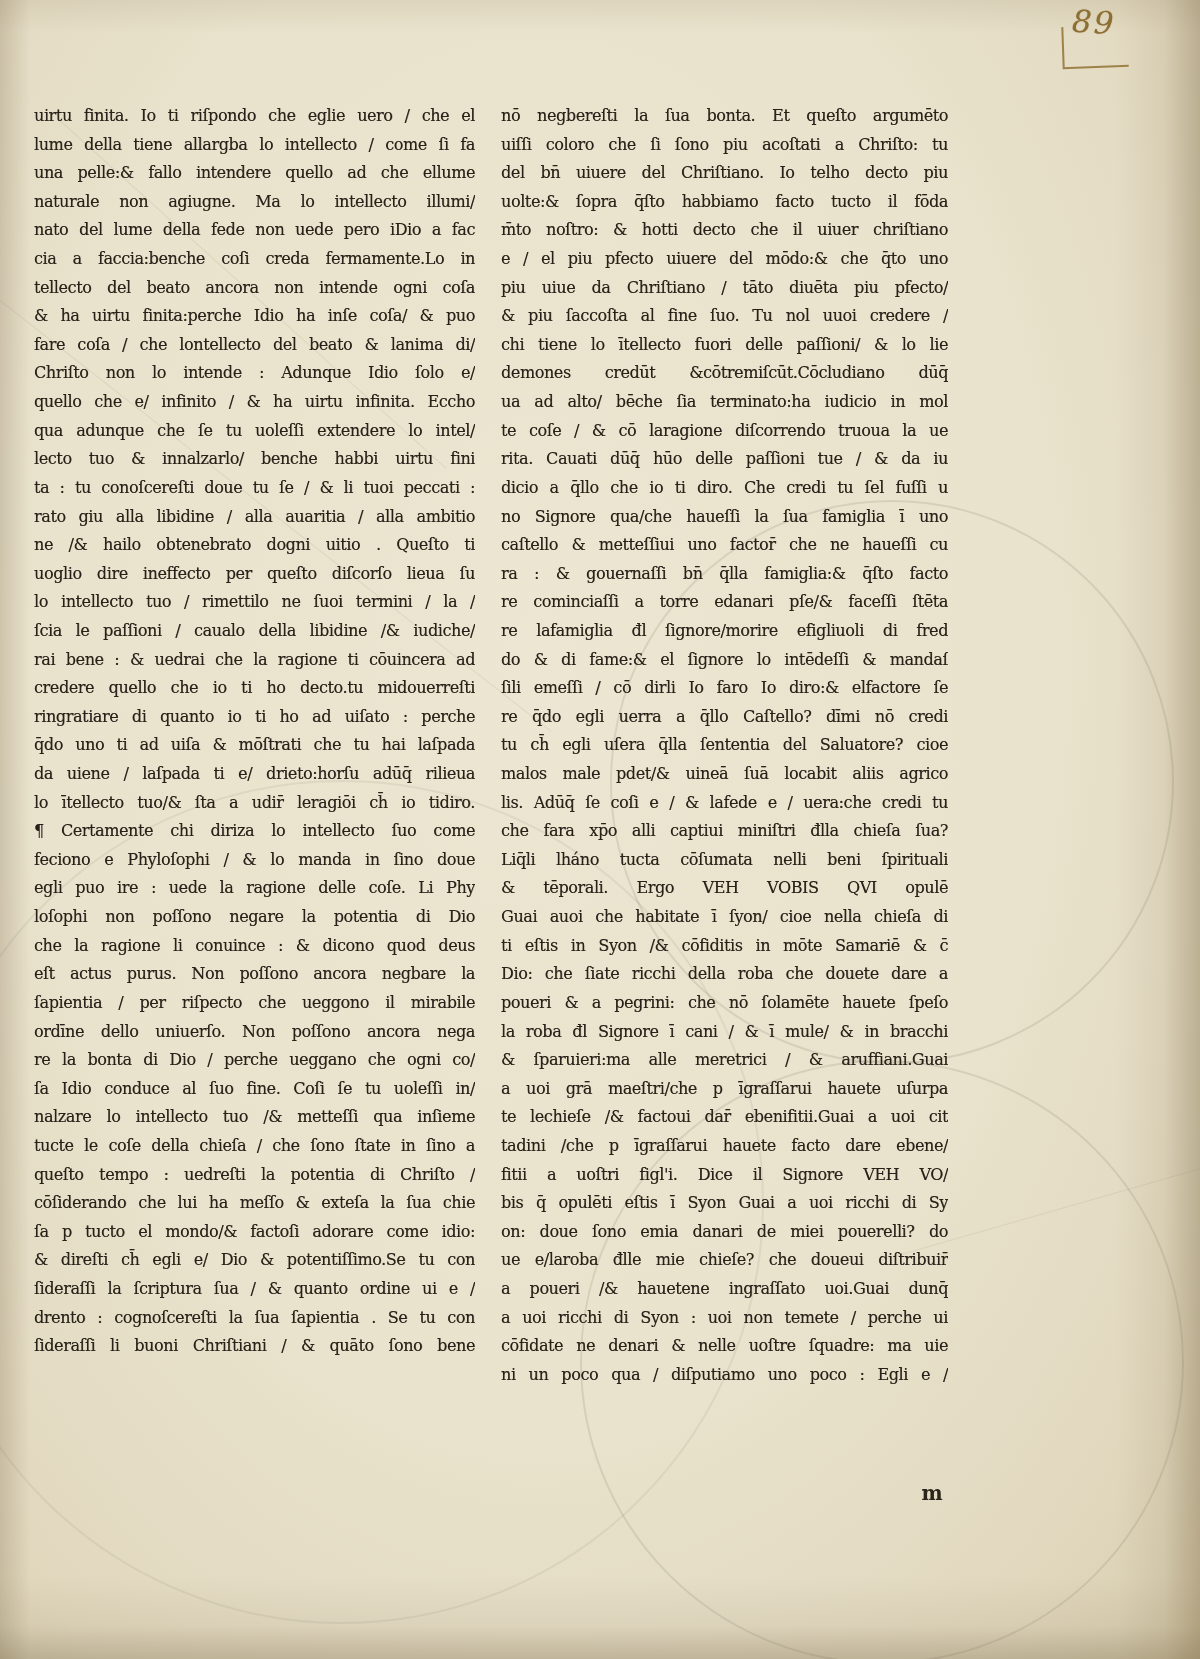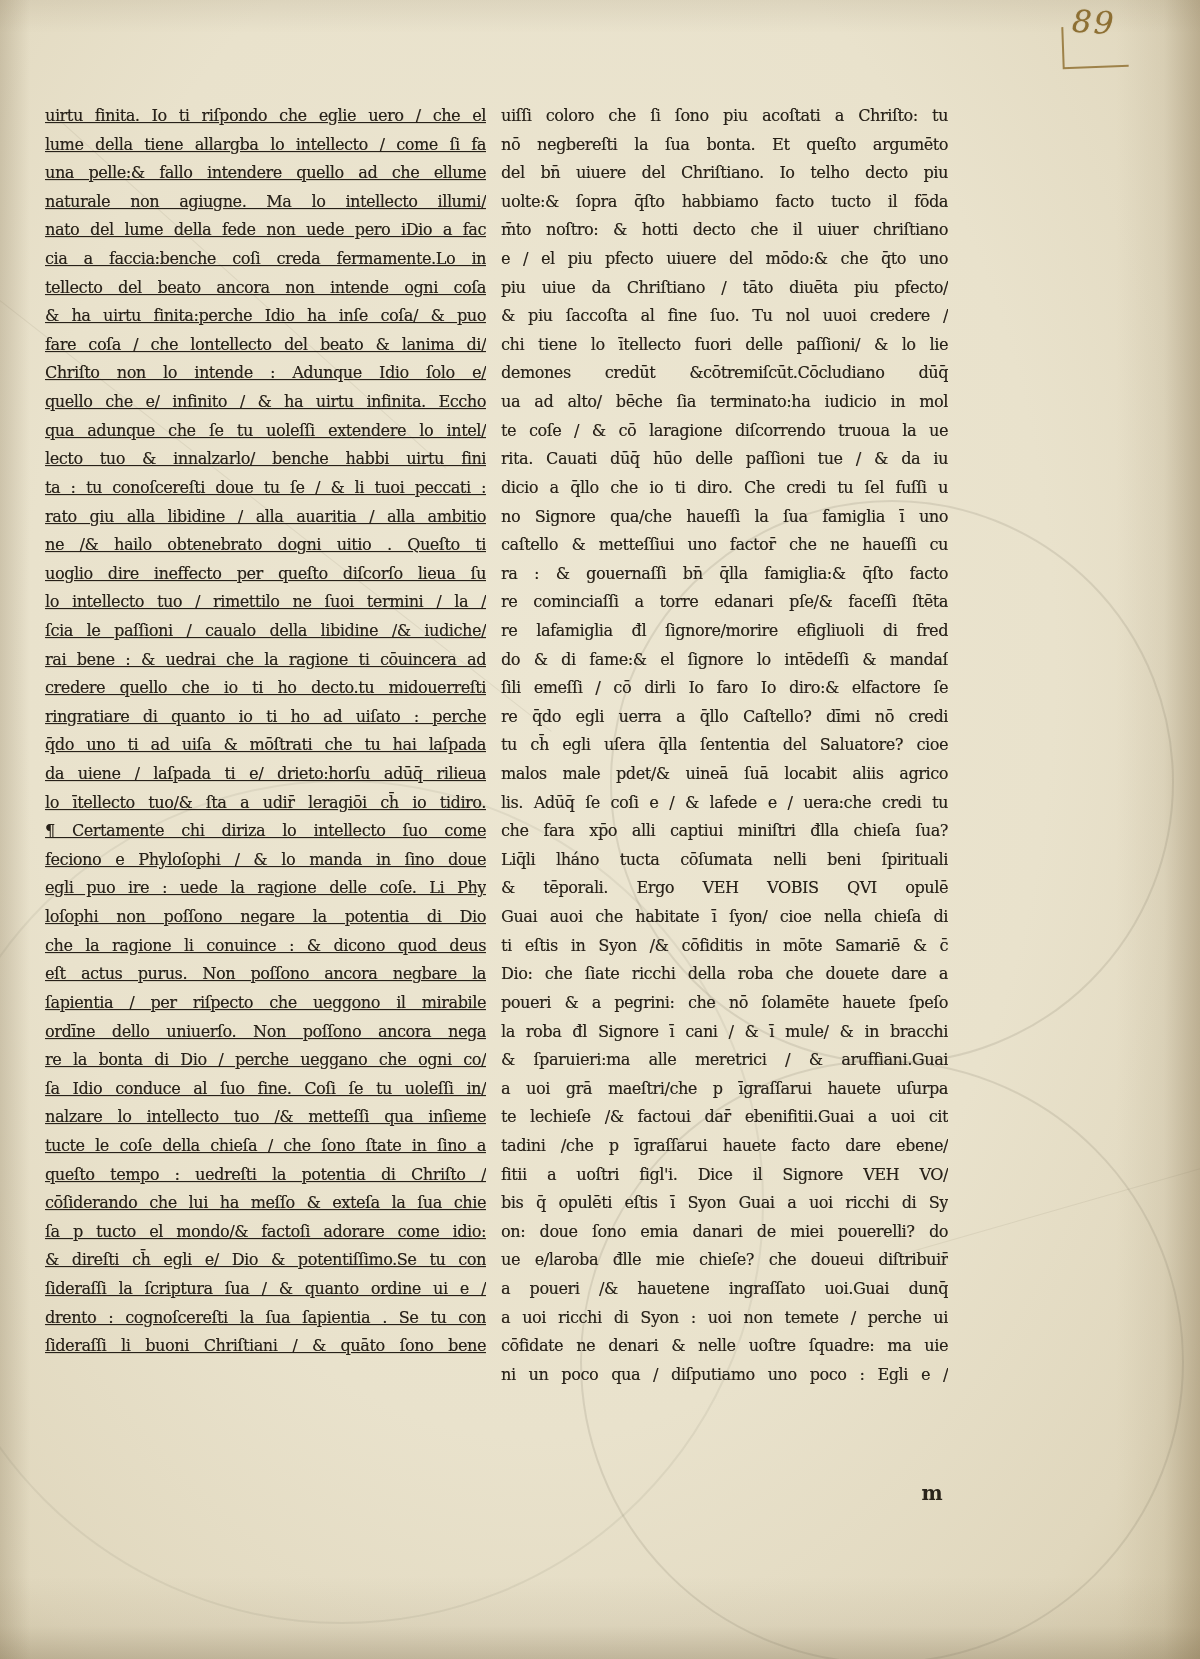--- a/index.html
+++ b/index.html
@@ -27,21 +27,21 @@
   .s2{left:60px;top:120px;width:520px;transform:rotate(42deg);}
   .s3{left:880px;top:1260px;width:420px;transform:rotate(-16deg);}
 
   .column{
     position:absolute;top:102px;
     color:#272119;
     font-size:16px;line-height:28.62px;letter-spacing:-0.4px;
     text-shadow:0.3px 0.3px 0 rgba(45,35,22,0.45);
     overflow:hidden;
   }
-  #col-left{left:45px;width:441px;text-decoration:underline;}
+  #col-left{left:34px;width:441px;}
   #col-right{left:501px;width:447px;}
   .line{
     height:28.62px;overflow:hidden;
     text-align:justify;text-align-last:justify;
     white-space:nowrap;
   }
   .signature{
     position:absolute;left:912px;top:1481px;width:40px;
     color:#2a241b;font-size:20px;font-weight:bold;text-align:center;
   }
@@ -113,22 +113,22 @@
       <div class="line">tucte le coſe della chieſa / che ſono ſtate in ſino a</div>
       <div class="line">queſto tempo : uedreſti la potentia di Chriſto /</div>
       <div class="line">cōſiderando che lui ha meſſo &amp; exteſa la ſua chie</div>
       <div class="line">ſa p tucto el mondo/&amp; factoſi adorare come idio:</div>
       <div class="line">&amp; direſti ch̄ egli e/ Dio &amp; potentiſſimo.Se tu con</div>
       <div class="line">ſideraſſi la ſcriptura ſua / &amp;  quanto ordine ui e /</div>
       <div class="line">drento : cognoſcereſti la ſua ſapientia . Se tu con</div>
       <div class="line">ſideraſſi li buoni Chriſtiani / &amp; quāto ſono bene</div>
     </div>
   <div class="column" id="col-right">
+      <div class="line">nō negbereſti la ſua bonta. Et queſto argumēto</div>
       <div class="line">uiſſi coloro che ſi ſono piu acoſtati a Chriſto: tu</div>
-      <div class="line">nō negbereſti la ſua bonta. Et queſto argumēto</div>
       <div class="line">del bn̄ uiuere del Chriſtiano. Io telho decto piu</div>
       <div class="line">uolte:&amp; ſopra q̄ſto habbiamo facto tucto il fōda</div>
       <div class="line">m̄to noſtro: &amp; hotti decto che il uiuer chriſtiano</div>
       <div class="line">e / el piu pfecto uiuere del mōdo:&amp; che q̄to uno</div>
       <div class="line">piu uiue da Chriſtiano / tāto diuēta piu pfecto/</div>
       <div class="line">&amp; piu ſaccoſta al fine ſuo. Tu nol uuoi credere /</div>
       <div class="line">chi tiene lo ītellecto fuori delle paſſioni/ &amp; lo lie</div>
       <div class="line">demones credūt &amp;cōtremiſcūt.Cōcludiano dūq̄</div>
       <div class="line">ua ad alto/ bēche ſia terminato:ha iudicio in mol</div>
       <div class="line">te coſe / &amp; cō laragione diſcorrendo truoua la ue</div>

